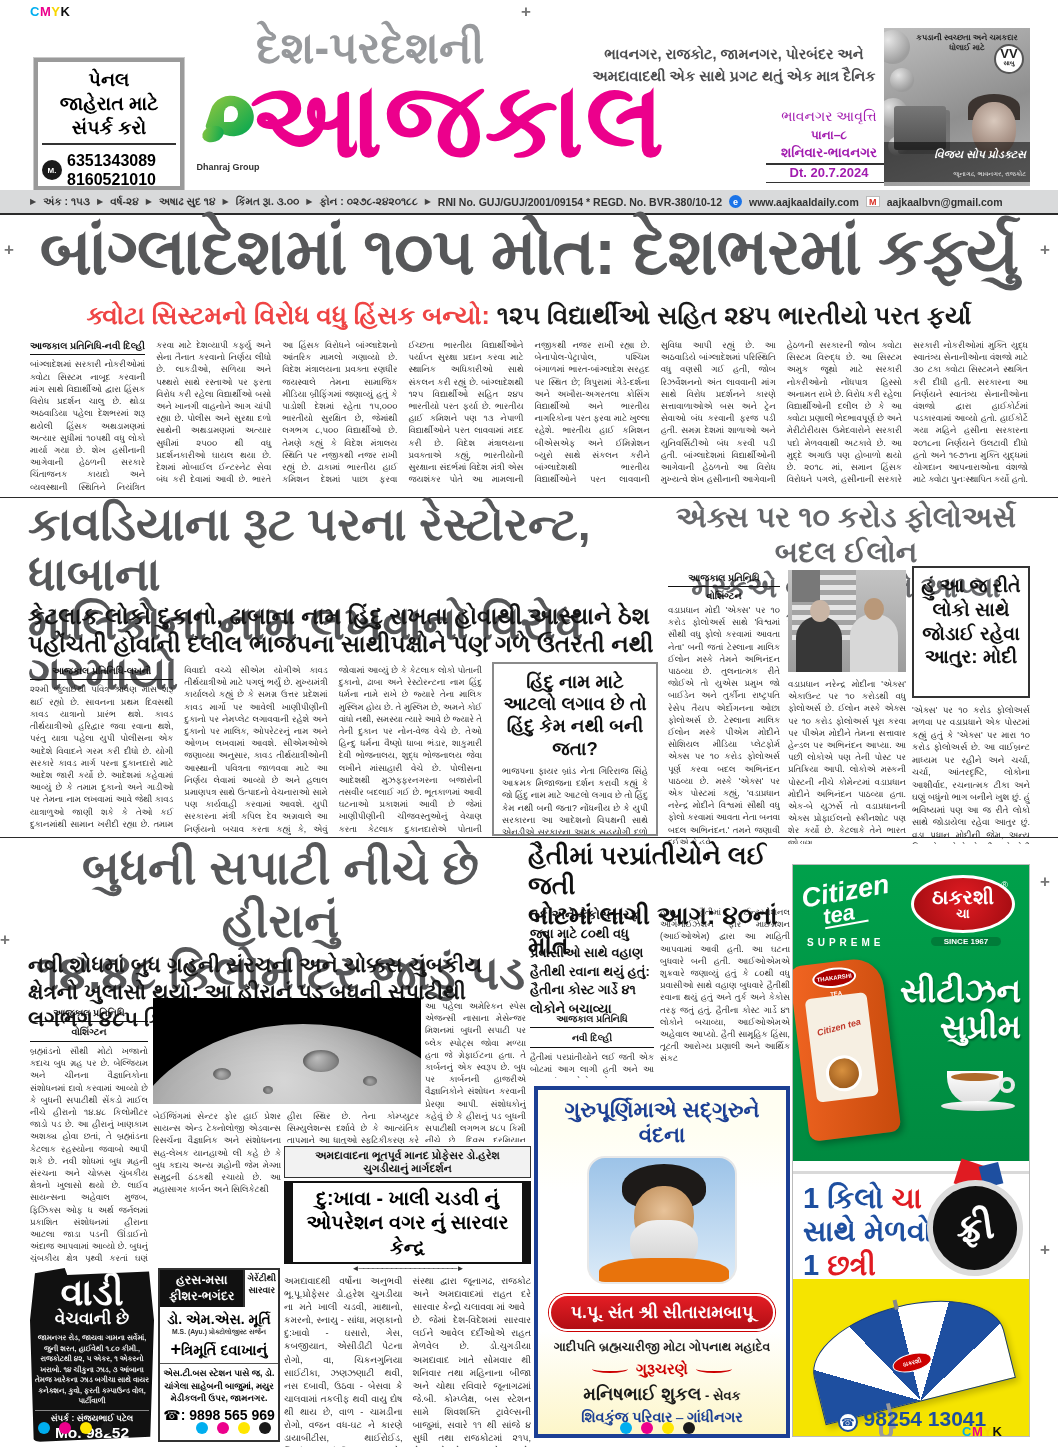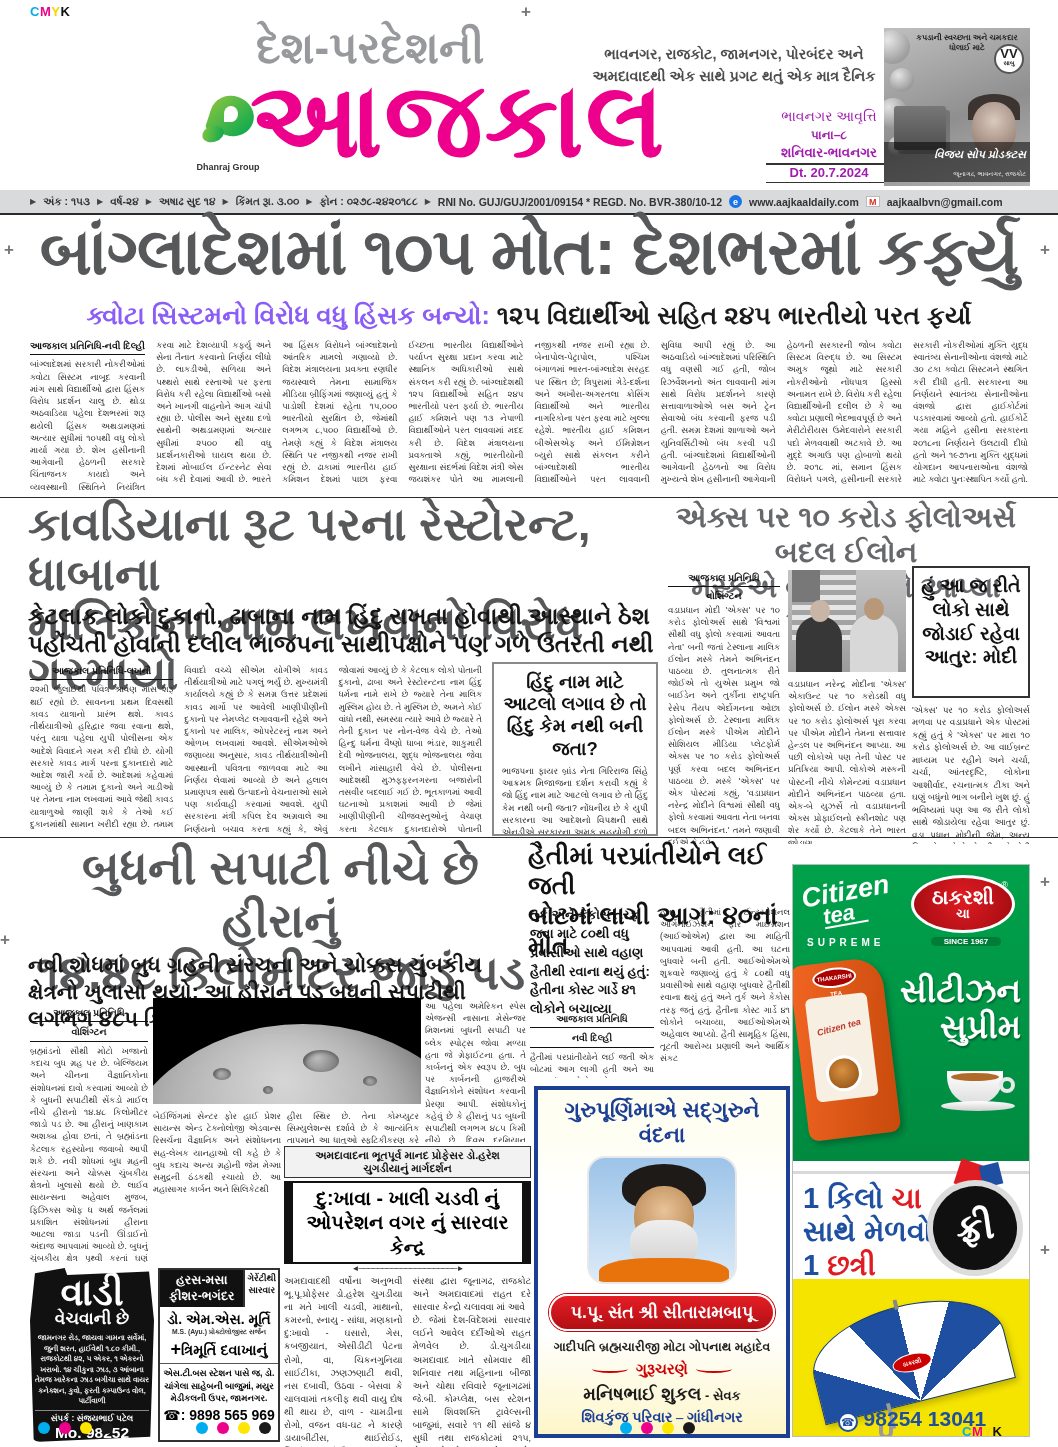--- a/index.html
+++ b/index.html
@@ -53,21 +53,21 @@
   .vv-co .n1 { font-size:11px; font-weight:bold; color:#fff; font-style:italic; }
   .vv-co .n2 { font-size:6.5px; color:#eee; }
 
   .strip { left:0; top:190px; width:1058px; height:25px; background:#d9dadb; border-bottom:2px solid #2b2b2b; display:flex; align-items:center; gap:7px; padding:0 30px; font-size:10.5px; font-weight:bold; color:#333; white-space:nowrap; }
   .strip .sep { color:#444; font-size:8px; }
   .ic-web { width:13px; height:13px; border-radius:50%; background:#1a73e8; color:#fff; font-size:9px; font-weight:bold; display:inline-flex; align-items:center; justify-content:center; }
   .ic-mail { width:14px; height:11px; background:#fff; border:1px solid #bbb; color:#d93025; font-size:9px; font-weight:bold; display:inline-flex; align-items:center; justify-content:center; }
 
   .headline1 { left:0; top:219px; width:1058px; text-align:center; font-size:65px; font-weight:bold; color:#57585a; line-height:1; letter-spacing:-1px; }
   .subhead1 { left:0; top:301px; width:1058px; text-align:center; font-size:25px; font-weight:bold; line-height:1.15; }
-  .red { color:#8b5cf6; }
+  .red { color:#ef4444; }
   .blk { color:#1a1a1a; }
 
   .bodytext { font-size:8.6px; line-height:1.42; color:#1f1f1f; text-align:justify; }
   .byline { font-size:9.5px; font-weight:bold; text-align:center; border-bottom:1px solid #111; padding-bottom:2px; margin-bottom:3px; color:#111; }
 
   .bangla-body { left:30px; top:339px; width:998px; height:158px; column-count:8; column-gap:11px; overflow:hidden; }
 
   .kavad-h { left:28px; top:500px; width:632px; font-size:46px; font-weight:bold; color:#57585a; line-height:1.08; }
   .kavad-sub { left:28px; top:602px; width:632px; font-size:23.5px; font-weight:bold; color:#161616; line-height:1.2; }
   .kavad-body { left:30px; top:664px; width:452px; height:172px; column-count:3; column-gap:11px; overflow:hidden; }
@@ -199,20 +199,31 @@
 <div id="page">
 
   <div class="abs cmyk" style="left:30px; top:4px;"><span class="lc">C</span><span class="lm">M</span><span class="ly">Y</span><span class="lk">K</span></div>
   <span class="abs plus" style="left:521px; top:2px;">+</span>
   <span class="abs plus" style="left:4px; top:240px;">+</span>
   <span class="abs plus" style="left:1040px; top:240px;">+</span>
   <span class="abs plus" style="left:0px; top:930px;">+</span>
   <span class="abs plus" style="left:1040px; top:872px;">+</span>
   <span class="abs plus" style="left:1040px; top:1240px;">+</span>
 
+  <div class="abs panel-ad">
+    <div class="t">
+      <div>પેનલ</div>
+      <div>જાહેરાત માટે</div>
+      <div>સંપર્ક કરો</div>
+    </div>
+    <div class="ph">
+      <span class="mcirc">M.</span>
+      <span class="nums"><span>6351343089</span><br><span>8160521010</span></span>
+    </div>
+  </div>
 
   <div class="abs dhanraj">
     <div class="swoosh">
       <div class="s1"></div>
       <div class="s2"></div>
       <div class="hole"></div>
     </div>
     <div class="gt">Dhanraj Group</div>
   </div>
 

